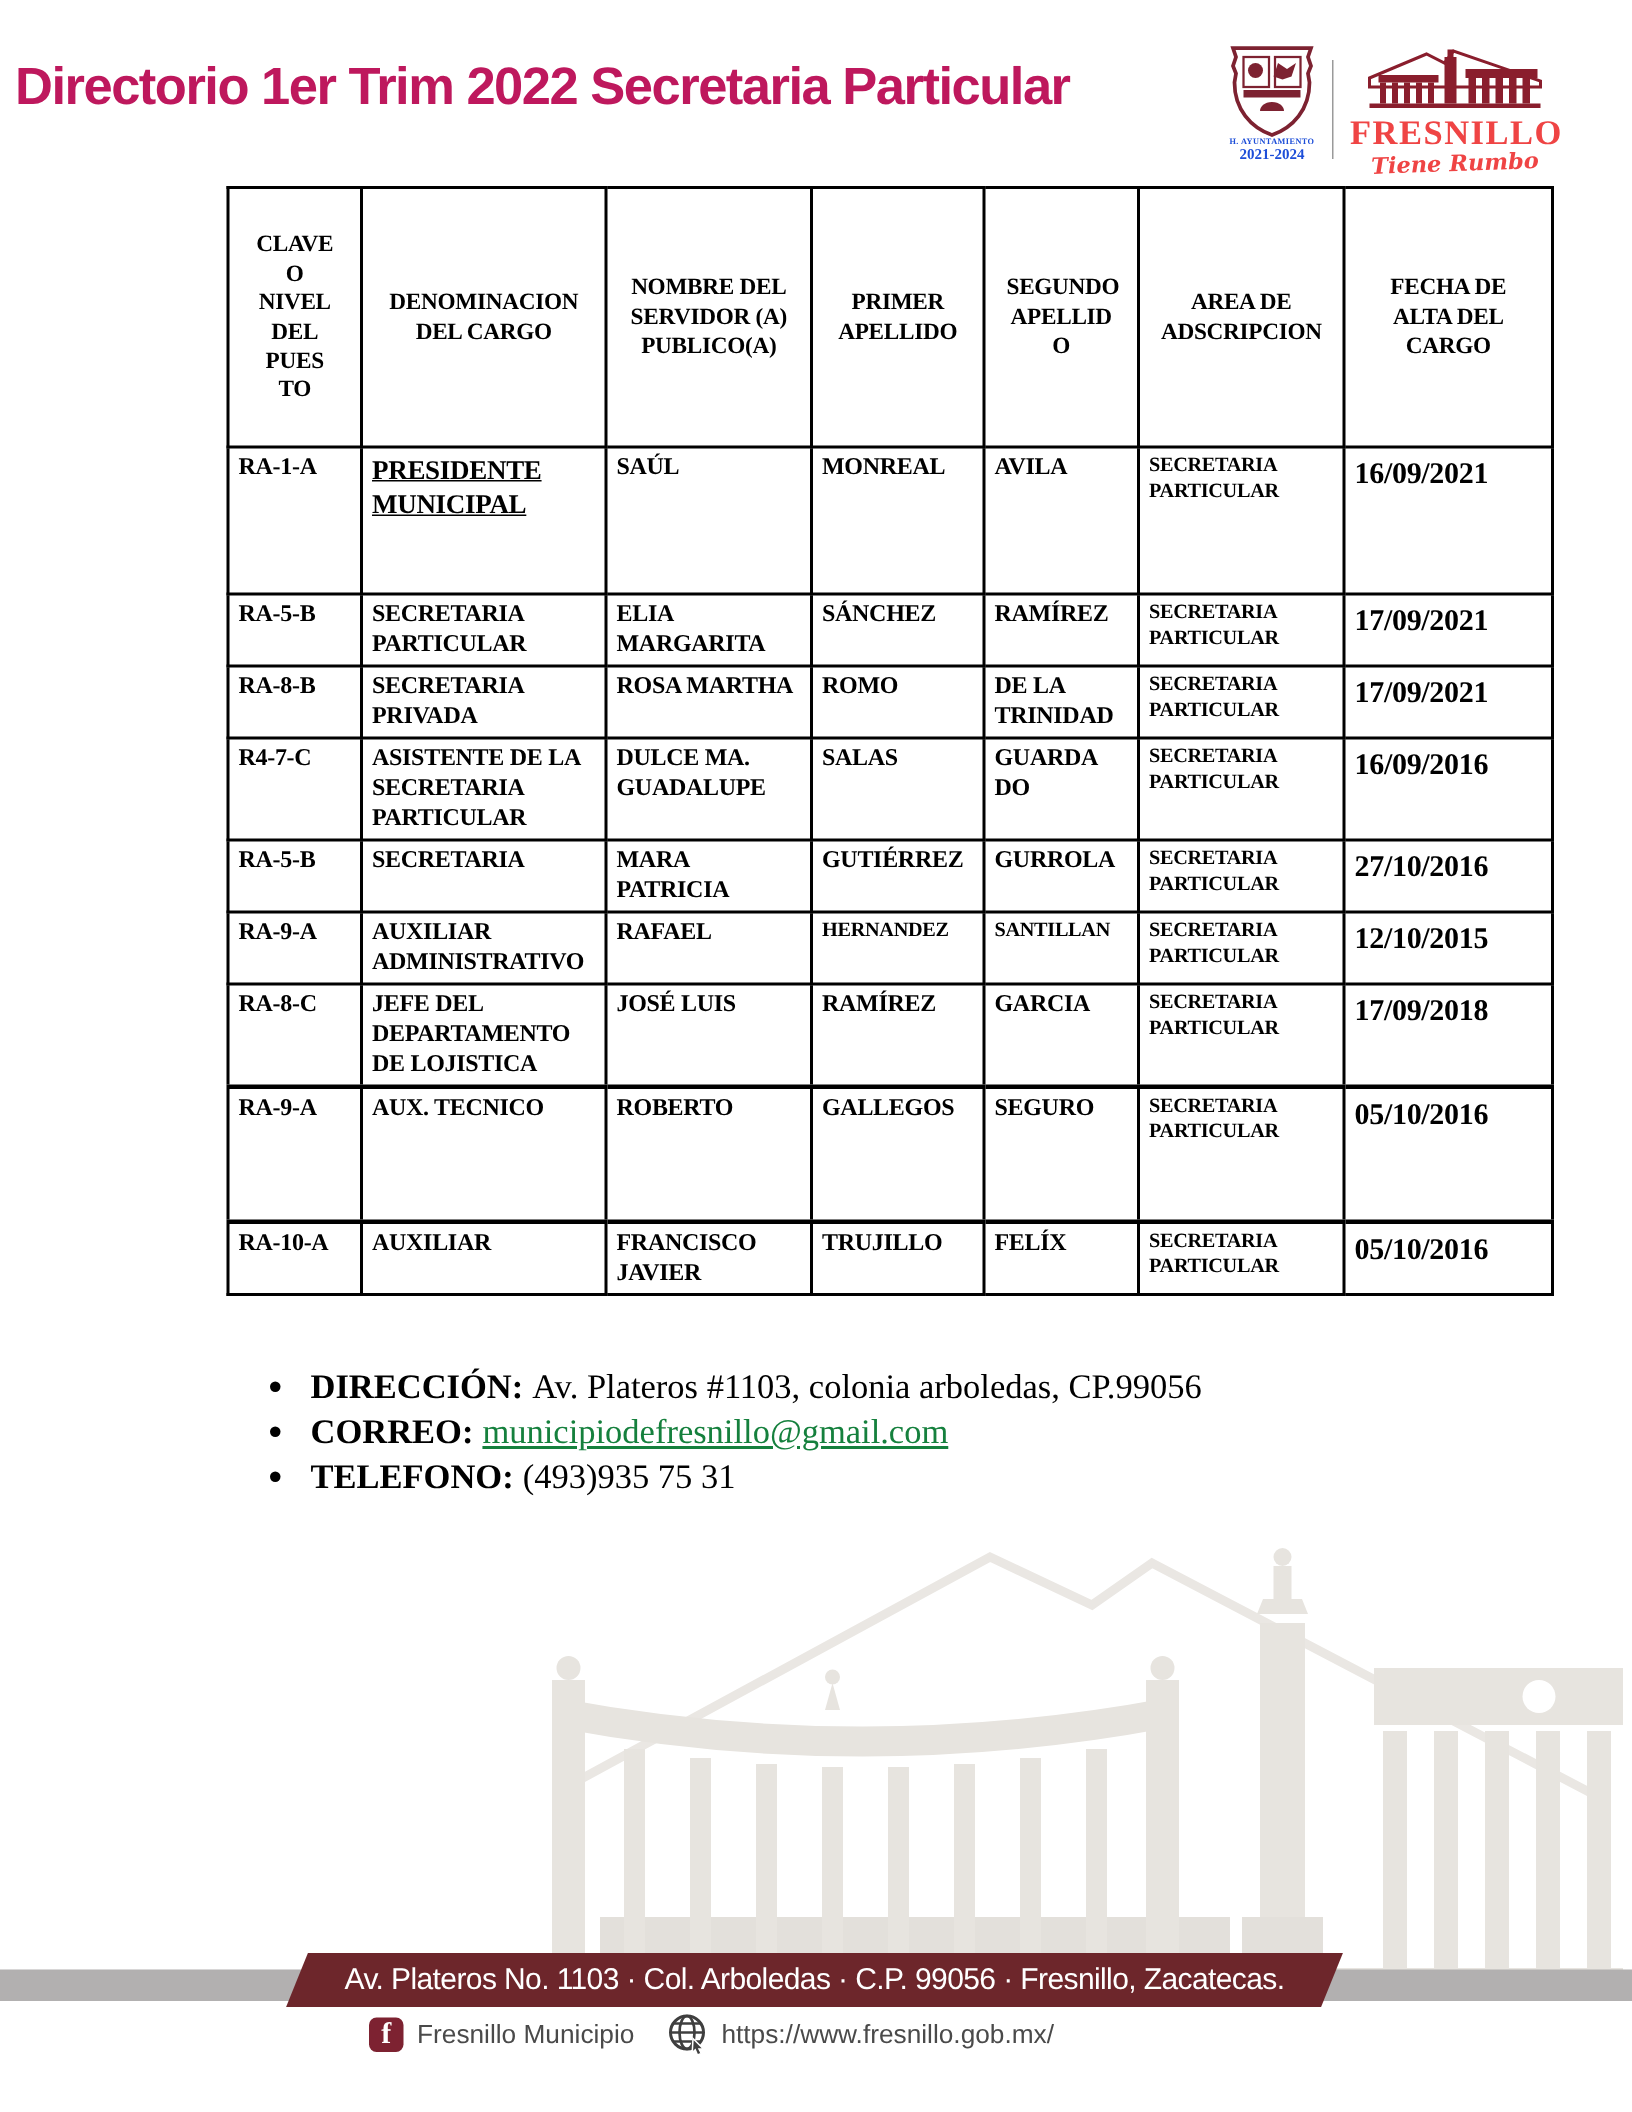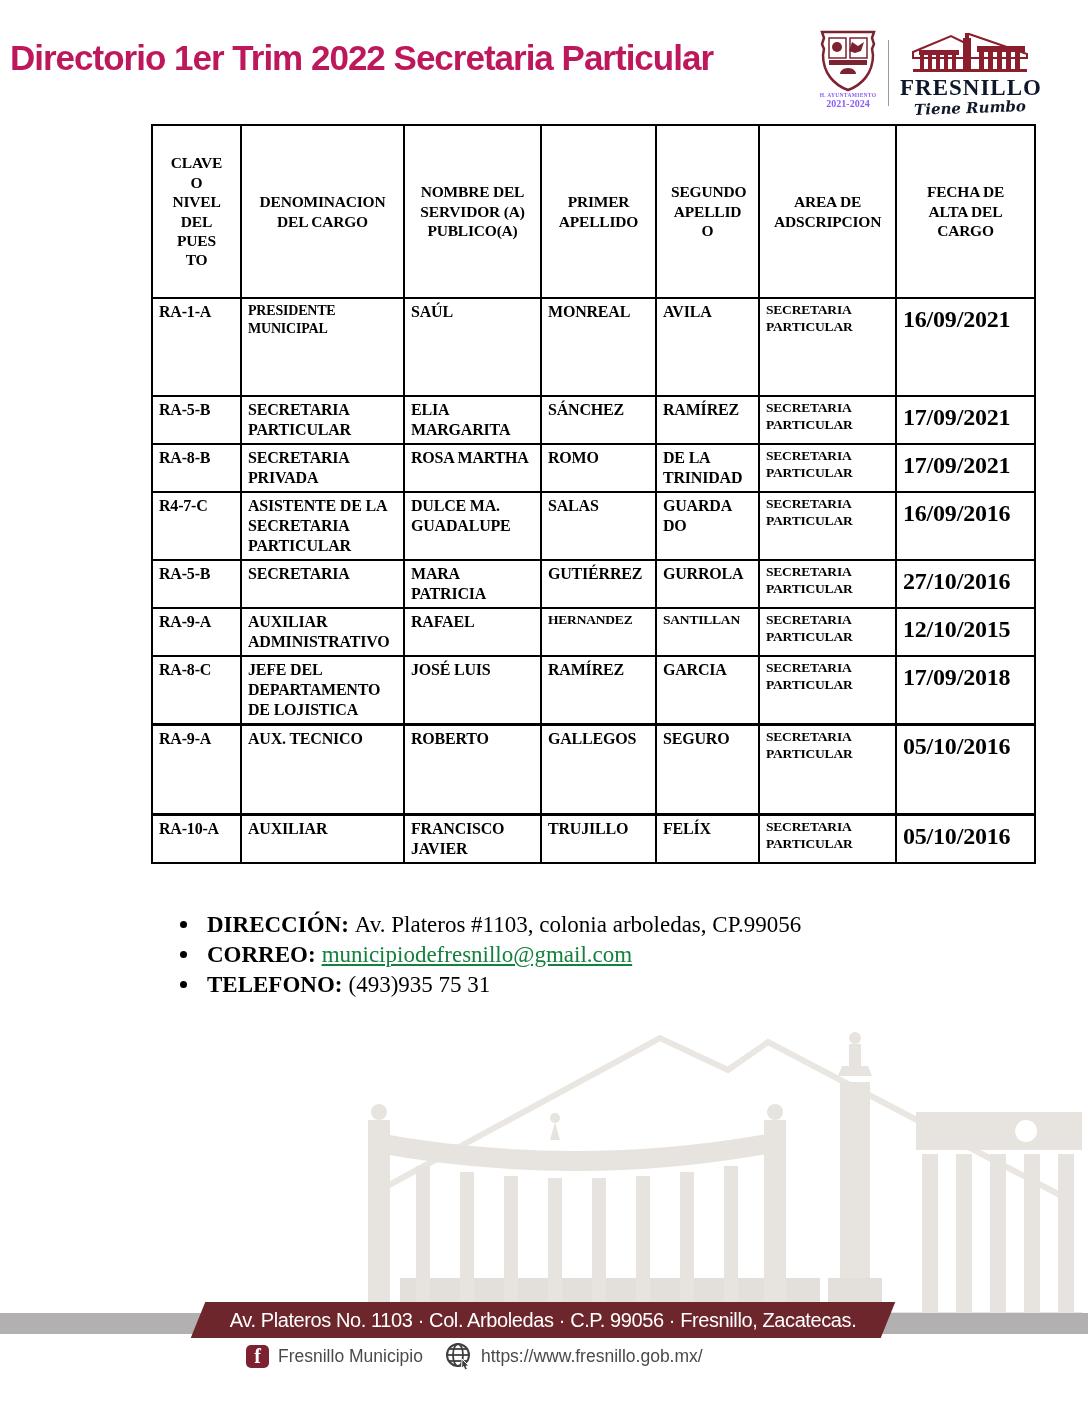--- a/index.html
+++ b/index.html
@@ -5,26 +5,26 @@
   html,body{margin:0;padding:0;background:#fff;}
   .page{position:relative;width:1088px;height:1408px;background:#ffffff;overflow:hidden;
         font-family:"Liberation Serif",serif;}
 
   
   .doc-title{position:absolute;left:10px;top:38px;width:800px;
     font-family:"Liberation Sans",sans-serif;font-weight:bold;font-size:35px;
     letter-spacing:-1px;color:#be185d;white-space:nowrap;}
 
   .logo-group{position:absolute;left:810px;top:28px;width:230px;height:92px;}
-  .crest{position:absolute;left:4px;top:2px;width:68px;height:88px;text-align:center;color:#8b5cf6;}
+  .crest{position:absolute;left:4px;top:2px;width:68px;height:88px;text-align:center;color:#1d4ed8;}
   .crest svg{display:block;margin:0 auto;}
   .crest-cap1{font-size:5.5px;font-weight:bold;letter-spacing:.3px;line-height:6px;}
   .crest-cap2{font-size:10px;font-weight:bold;line-height:11px;}
   .logo-divider{position:absolute;left:78px;top:12px;width:1px;height:66px;background:#9a9a9a;}
-  .brand{position:absolute;left:90px;top:4px;width:140px;text-align:center;color:#0f172a;}
+  .brand{position:absolute;left:90px;top:4px;width:140px;text-align:center;color:#ef4444;}
   .brand-name{font-family:"Liberation Serif",serif;font-size:23px;font-weight:bold;
     letter-spacing:1px;line-height:24px;}
   .brand-tagline{font-family:"DejaVu Serif",serif;font-style:italic;font-size:15px;
     font-weight:bold;line-height:17px;transform:rotate(-2deg);}
 
   
   .dir-table{position:absolute;left:151px;top:124px;width:883px;border-collapse:collapse;
     table-layout:fixed;}
   .dir-table th,.dir-table td{border:2px solid #000;white-space:pre-line;
     overflow:hidden;letter-spacing:-0.2px;}
@@ -36,22 +36,22 @@
   .dir-table tbody tr:nth-child(1){height:98px;}
   .dir-table tbody tr:nth-child(2){height:42px;}
   .dir-table tbody tr:nth-child(3){height:43px;}
   .dir-table tbody tr:nth-child(4){height:63px;}
   .dir-table tbody tr:nth-child(5){height:42px;}
   .dir-table tbody tr:nth-child(6){height:43px;}
   .dir-table tbody tr:nth-child(7){height:64px;}
   .dir-table tbody tr:nth-child(8){height:90px;}
   .dir-table tbody tr:nth-child(9){height:46px;}
   .dir-table td.col-area{font-size:13.5px;}
-  .dir-table td.col-fecha{font-size:24px;padding-top:5px;}
-  .dir-table tbody tr:nth-child(1) td.col-cargo{font-size:14px;}
+  .dir-table td.col-fecha{font-size:20px;padding-top:5px;}
+  .dir-table tbody tr:nth-child(1) td.col-cargo{font-size:18px;text-decoration:underline;}
   .dir-table tbody tr:nth-child(6) td.col-apellido1,
   .dir-table tbody tr:nth-child(6) td.col-apellido2{font-size:13.5px;}
   .dir-table tbody tr:nth-child(8) td,
   .dir-table tbody tr:nth-child(9) td{border-top-width:3px;}
 
   
   .contact-list{position:absolute;left:180px;top:912px;list-style:none;margin:0;padding:0;}
   .contact-list li{display:flex;align-items:flex-start;height:30px;font-size:23px;}
   .dot{width:7px;height:7px;border-radius:50%;background:#000;margin:9px 20px 0 0;flex:none;}
   .c-label{font-weight:bold;margin-right:6px;white-space:nowrap;}

